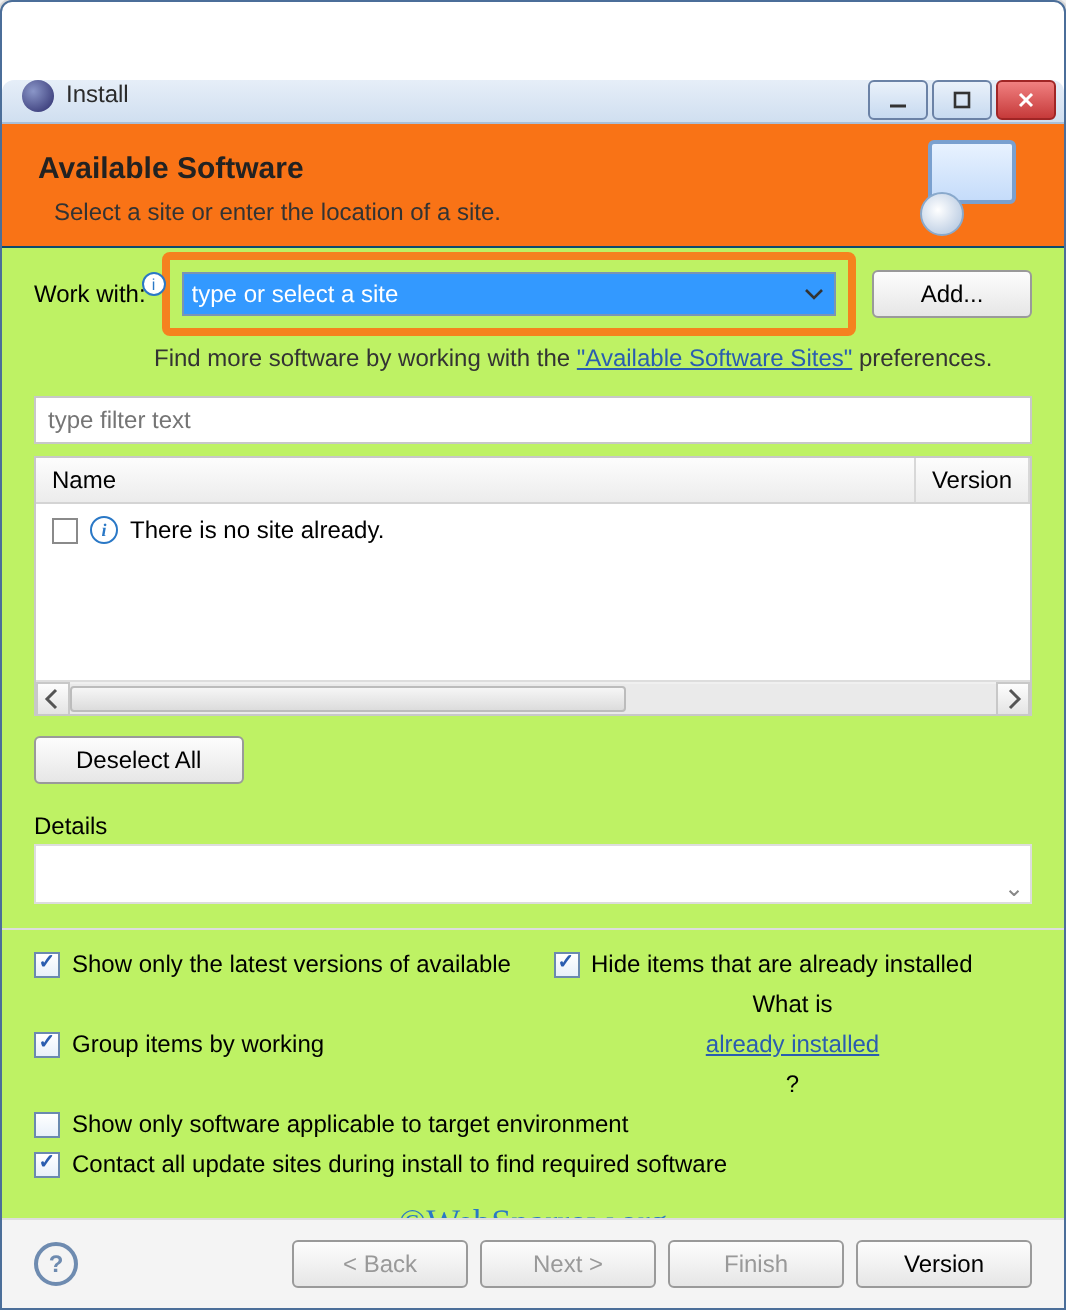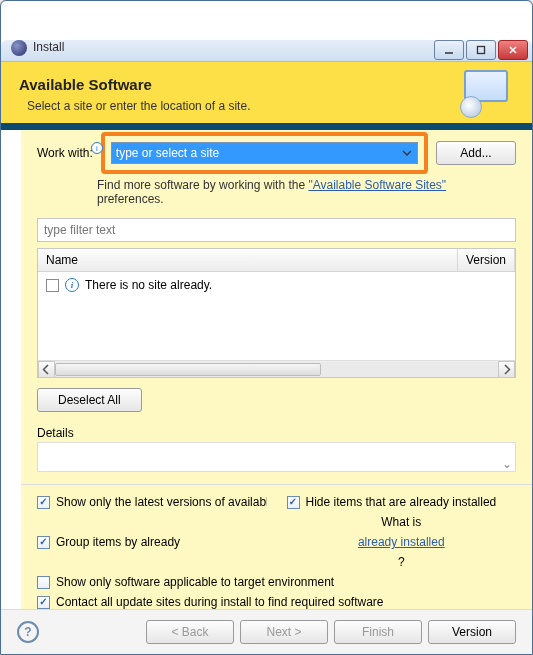--- a/index.html
+++ b/index.html
@@ -8,28 +8,28 @@
 .window { width: 533px; height: 655px; background: #fff; border: 1px solid #4b6e99; border-radius: 6px 6px 0 0; box-shadow: 0 0 0 1px rgba(0,0,0,.1); position: relative; }
 
 .titlebar { height: 22px; background: linear-gradient(#e6eef8, #d0dff0); border-radius: 6px 6px 0 0; display: flex; padding: 0 4px; border-bottom: 1px solid #a9bfd8; margin-top: 39px; }
 .app-icon { width: 16px; height: 16px; margin: 0 6px; border-radius: 50%; background: radial-gradient(circle at 35% 35%, #8a96c8, #2a2a6a); }
 .title { flex: 1; color: #2b2b2b; }
 .winbtns { display: flex; gap: 2px; }
 .winbtn { width: 30px; height: 20px; border: 1px solid #6b82a6; background: linear-gradient(#eaf1fa, #c7daf0); border-radius: 3px; display: flex; align-items: center; justify-content: center; cursor: pointer; }
 .winbtn.close { background: linear-gradient(#f08080,#c63a3a); border-color:#a02525; color:#fff; }
 .winbtn svg { width: 10px; height: 10px; }
 
-.header { padding: 14px 18px 10px 18px; border-bottom: 7px solid #0c4a6e; position: relative; background:#fde047; }
+.header { padding: 14px 18px 10px 18px; border-bottom: 1px solid #0c4a6e; position: relative; background:#f97316; }
 .header h2 { font-size: 15px; font-weight: bold; color: #222; margin-bottom: 6px; }
 .header p { color: #333; margin-left: 8px; }
 .header-img { position: absolute; right: 18px; top: 8px; width: 50px; height: 46px; }
 .header-img .mon { width: 44px; height: 32px; border: 2px solid #7aa0cf; background: linear-gradient(#e8f2ff,#c5dcfa); border-radius: 3px;}
 .header-img .disc { width: 22px; height: 22px; border-radius: 50%; background: radial-gradient(circle at 40% 40%, #fff, #aac0dc); border:1px solid #89a9cc; position:absolute; bottom:-2px; left:-4px;}
 
-.body { padding: 10px 16px 0 16px; background:#fef9c3;margin-left:20px; }
+.body { padding: 10px 16px 0 16px; background:#bef264; }
 
 .row { display: flex; align-items: center; gap: 8px; margin-bottom: 4px;}
 .work-label { white-space: nowrap; position:relative;}
 .info-sup { position:absolute; top:-4px; right:-10px; width:12px; height:12px; border-radius:50%; background:#fff; border:1px solid #2a78c6; color:#2a78c6; font-size:8px; display:flex; align-items:center; justify-content:center;}
 
 .highlight-wrap { border: 4px solid #f5821f; border-radius: 4px; padding: 6px 6px; margin: -8px 0; flex:1; display:flex; }
 .combo { flex:1; position:relative; }
 .combo input { width: 100%; height: 22px; border: 1px solid #7a94b4; padding: 0 22px 0 4px; background: #3399ff; color:#fff; }
 .combo input::placeholder { color:#fff; }
 .combo .arrow { position:absolute; right:2px; top:2px; width:18px; height:18px; display:flex; align-items:center; justify-content:center; cursor:pointer;}
@@ -184,21 +184,21 @@
       <div class="check-row">
           <span class="cb checked"></span>
           <span>Show only the latest versions of available software</span>
         </div>
       <div class="check-row">
           <span class="cb checked"></span>
           <span>Hide items that are already installed</span>
         </div>
       <div class="check-row">
           <span class="cb checked"></span>
-          <span>Group items by already</span>
+          <span>Group items by working</span>
         </div>
       <div class="check-row whatis">
           <span>What is </span>
           <a class="link">already installed</a>
           <span>?</span>
         </div>
       <div class="check-row full">
           <span class="cb"></span>
           <span>Show only software applicable to target environment</span>
         </div>

